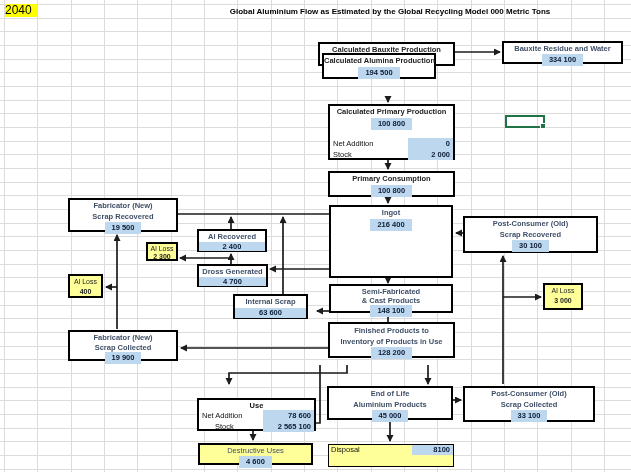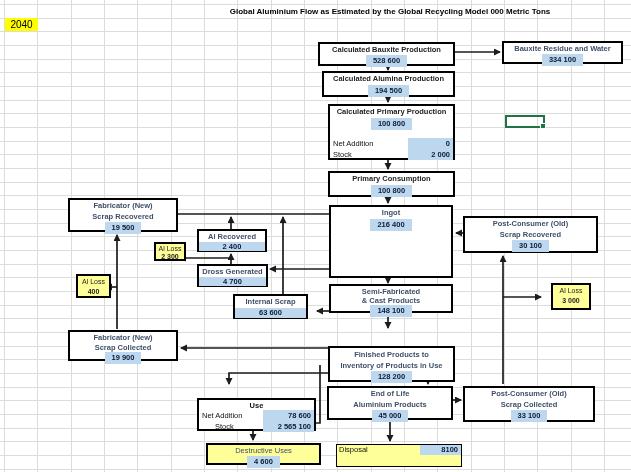--- a/index.html
+++ b/index.html
@@ -19,51 +19,51 @@
   .fbox{
     position:absolute; box-sizing:border-box; z-index:2;
     border:2px solid #000; background:#fff;
     font-size:7.5px; line-height:10.5px; text-align:center;
     padding-top:1px;
   }
   .fbox .lbl{display:block; font-weight:bold; color:#222; white-space:nowrap;}
   .navy .lbl{color:#3f4f68;}
   .chip{display:inline-block; background:#BDD7EE; padding:1px 7px; font-weight:bold; color:#0b1b36; line-height:10px;}
   .vrow{display:block; background:#BDD7EE; font-weight:bold; color:#0b1b36;}
-  .yellow{background:#FFFF99;margin-left:8px;}
+  .yellow{background:#FFFF99;}
   .frow{display:flex; align-items:center; line-height:11px;justify-content:flex-end;}
   .frow .rl{flex:1; text-align:left; padding-left:3px; font-weight:normal; color:#111; white-space:nowrap;}
   .frow .rv{background:#BDD7EE; text-align:right; font-weight:bold; color:#0b1b36; padding-right:3px;}
 
   
-  #b-year{left:5px; top:18px; width:33px; height:13px; background:#FFFF00; z-index:2;
-          font-size:10px; line-height:13px; text-align:center; color:#000;}
+  #b-year{left:5px; top:4px; width:33px; height:13px; background:#FFFF00; z-index:2;
+          font-size:12px; line-height:13px; text-align:left; color:#000;}
   #b-title{left:180px; top:6px; width:420px; z-index:2; text-align:center;
            font-size:8px; font-weight:bold; line-height:11px; color:#000;}
   #b-calc-bauxite{left:318px; top:42px; width:137px; height:24px; line-height:10px;}
   #b-bauxite-residue{left:502px; top:41px; width:121px; height:23px; line-height:9.5px;}
-  #b-calc-alumina{left:322px; top:71px; width:133px; height:26px;}
+  #b-calc-alumina{left:322px; top:53px; width:114px; height:26px;}
   #b-calc-primary{left:328px; top:104px; width:127px; height:56px;}
   #b-calc-primary .gap{display:block; height:8px;}
   #b-calc-primary .rv{width:42px;}
   #b-green-cell{left:505px; top:115px; width:40px; height:13px; border:2px solid #217346; z-index:2; background:transparent;}
   #b-green-cell .handle{position:absolute; right:-3px; bottom:-3px; width:4px; height:4px; background:#217346; border:1px solid #fff;}
   #b-primary-consumption{left:328px; top:171px; width:127px; height:26px;}
   #b-ingot{left:329px; top:205px; width:124px; height:73px;}
   #b-fab-scrap-recovered{left:68px; top:198px; width:110px; height:34px;}
   #b-pc-scrap-recovered{left:463px; top:216px; width:135px; height:37px;}
   #b-al-recovered{left:197px; top:229px; width:70px; height:23px; line-height:9.5px;}
   #b-al-loss-2300{left:146px; top:242px; width:32px; height:19px; font-size:7px; line-height:8px; padding-top:1px;}
   #b-al-loss-2300 .lbl, #b-al-loss-400 .lbl, #b-al-loss-3000 .lbl{font-weight:normal; color:#222;}
   #b-dross-generated{left:197px; top:264px; width:71px; height:23px; line-height:9.5px;}
   #b-al-loss-400{left:68px; top:274px; width:35px; height:24px; font-size:7px; line-height:10px;}
   #b-internal-scrap{left:233px; top:294px; width:75px; height:25px; line-height:10.5px;}
   #b-semi-fab{left:329px; top:284px; width:124px; height:29px; line-height:9px;}
   #b-al-loss-3000{left:543px; top:283px; width:40px; height:27px; border-width:2.5px; font-size:7px; line-height:10px;}
-  #b-finished-products{left:328px; top:346px; width:127px; height:36px; line-height:11px;}
+  #b-finished-products{left:328px; top:322px; width:127px; height:36px; line-height:11px;}
   #b-fab-scrap-collected{left:68px; top:330px; width:110px; height:31px; line-height:9.5px;}
   #b-use{left:197px; top:386px; width:119px; height:33px;margin-top:12px;}
   #b-use .hdr{display:block; font-weight:bold; line-height:9px; color:#111;}
   #b-use .rv{width:48px;}
   #b-use .stock .rl{padding-left:16px;}
   #b-end-of-life{left:327px; top:386px; width:126px; height:34px;}
   #b-pc-scrap-collected{left:463px; top:386px; width:132px; height:36px;}
   #b-destructive{left:198px; top:443px; width:115px; height:22px; line-height:9.5px;}
   #b-destructive .lbl{font-weight:normal;}
   #b-disposal{left:328px; top:444px; width:126px; height:23px; border-width:1.5px; padding-top:0;}

